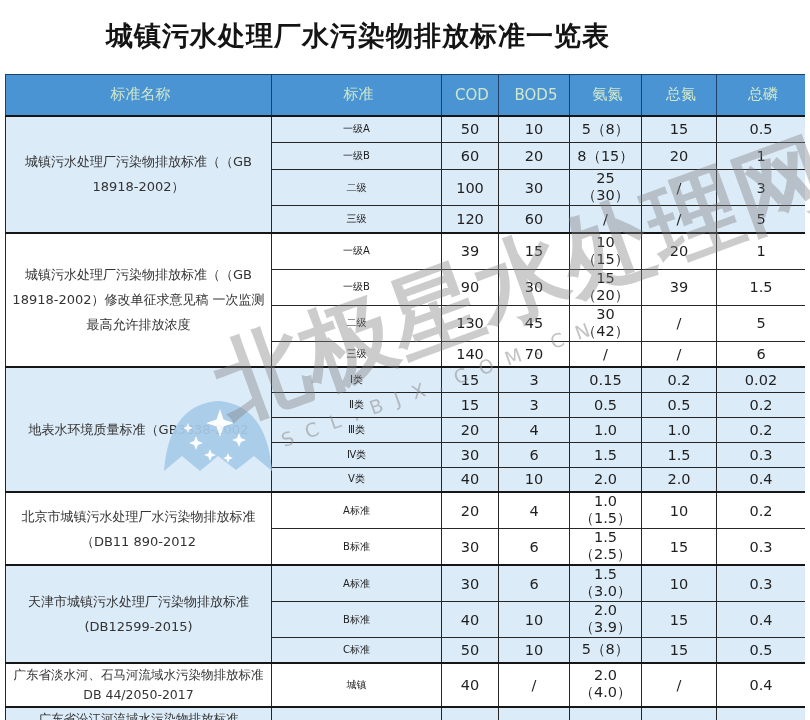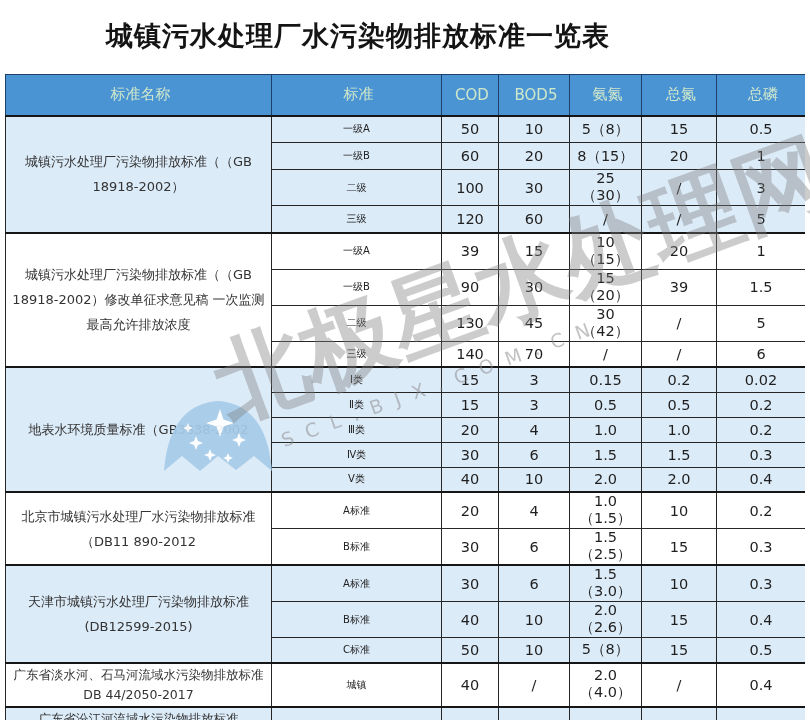--- a/index.html
+++ b/index.html
@@ -231,21 +231,21 @@
           <td class="num-cell">30</td>
           <td class="num-cell">6</td>
           <td class="num-cell">1.5（3.0）</td>
           <td class="num-cell">10</td>
           <td class="num-cell">0.3</td>
         </tr>
         <tr>
           <td class="std-cell">B标准</td>
           <td class="num-cell">40</td>
           <td class="num-cell">10</td>
-          <td class="num-cell">2.0（2.6）</td>
+          <td class="num-cell">2.0（3.9）</td>
           <td class="num-cell">15</td>
           <td class="num-cell">0.4</td>
         </tr>
         <tr>
           <td class="std-cell">C标准</td>
           <td class="num-cell">50</td>
           <td class="num-cell">10</td>
           <td class="num-cell">5（8）</td>
           <td class="num-cell">15</td>
           <td class="num-cell">0.5</td>

